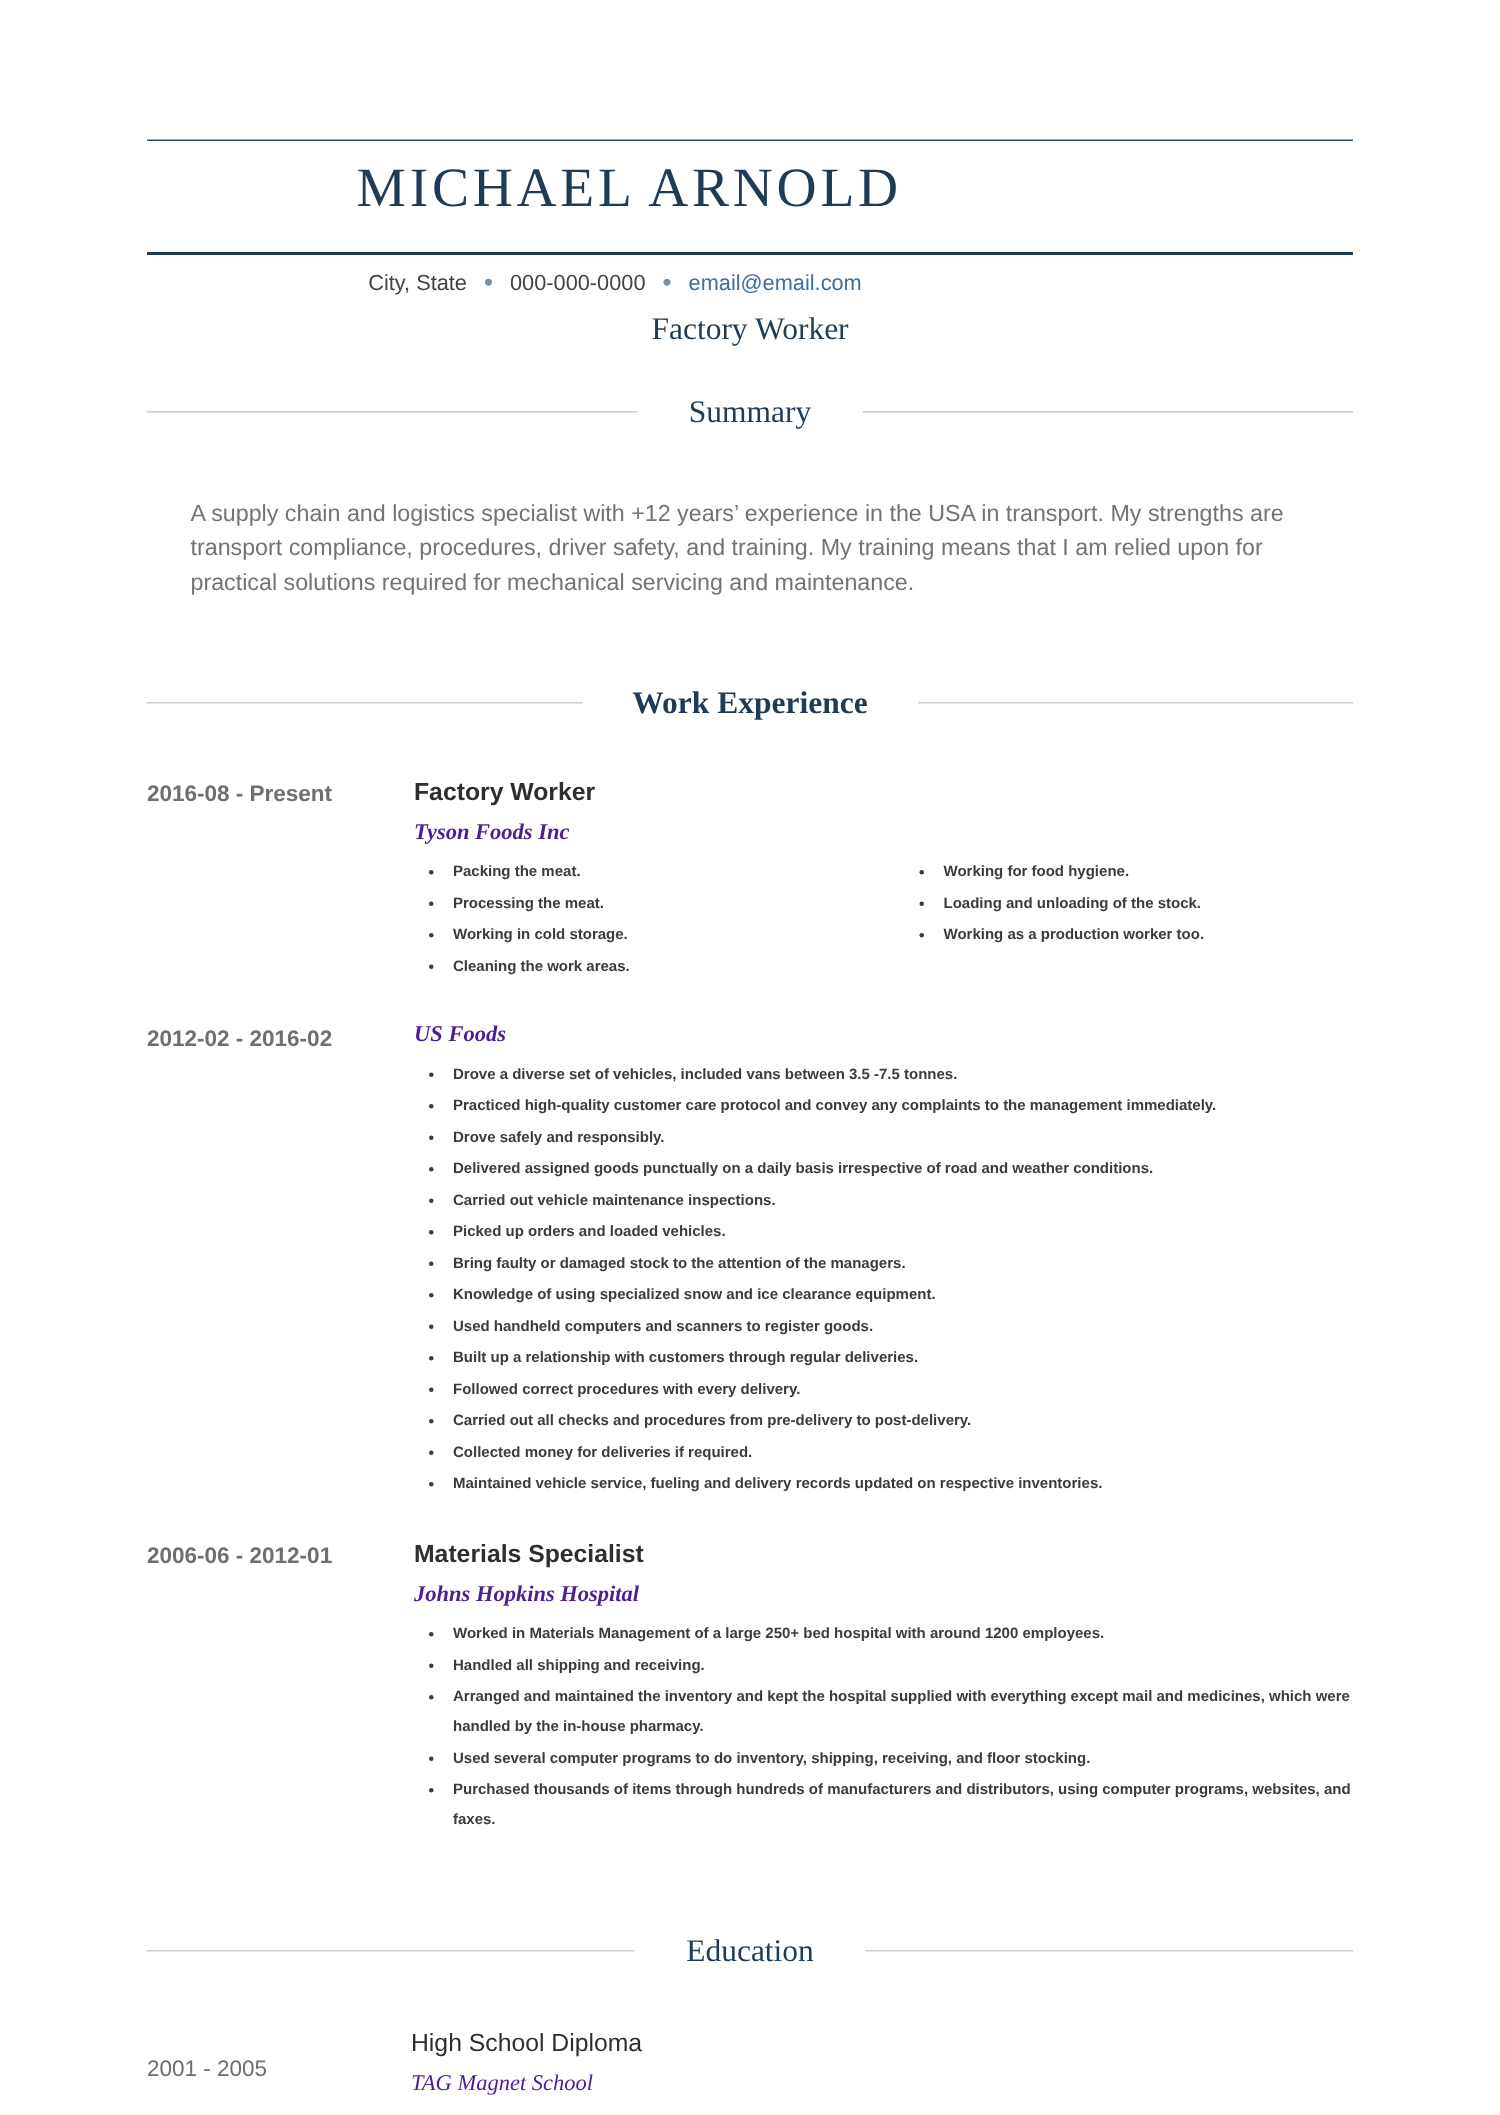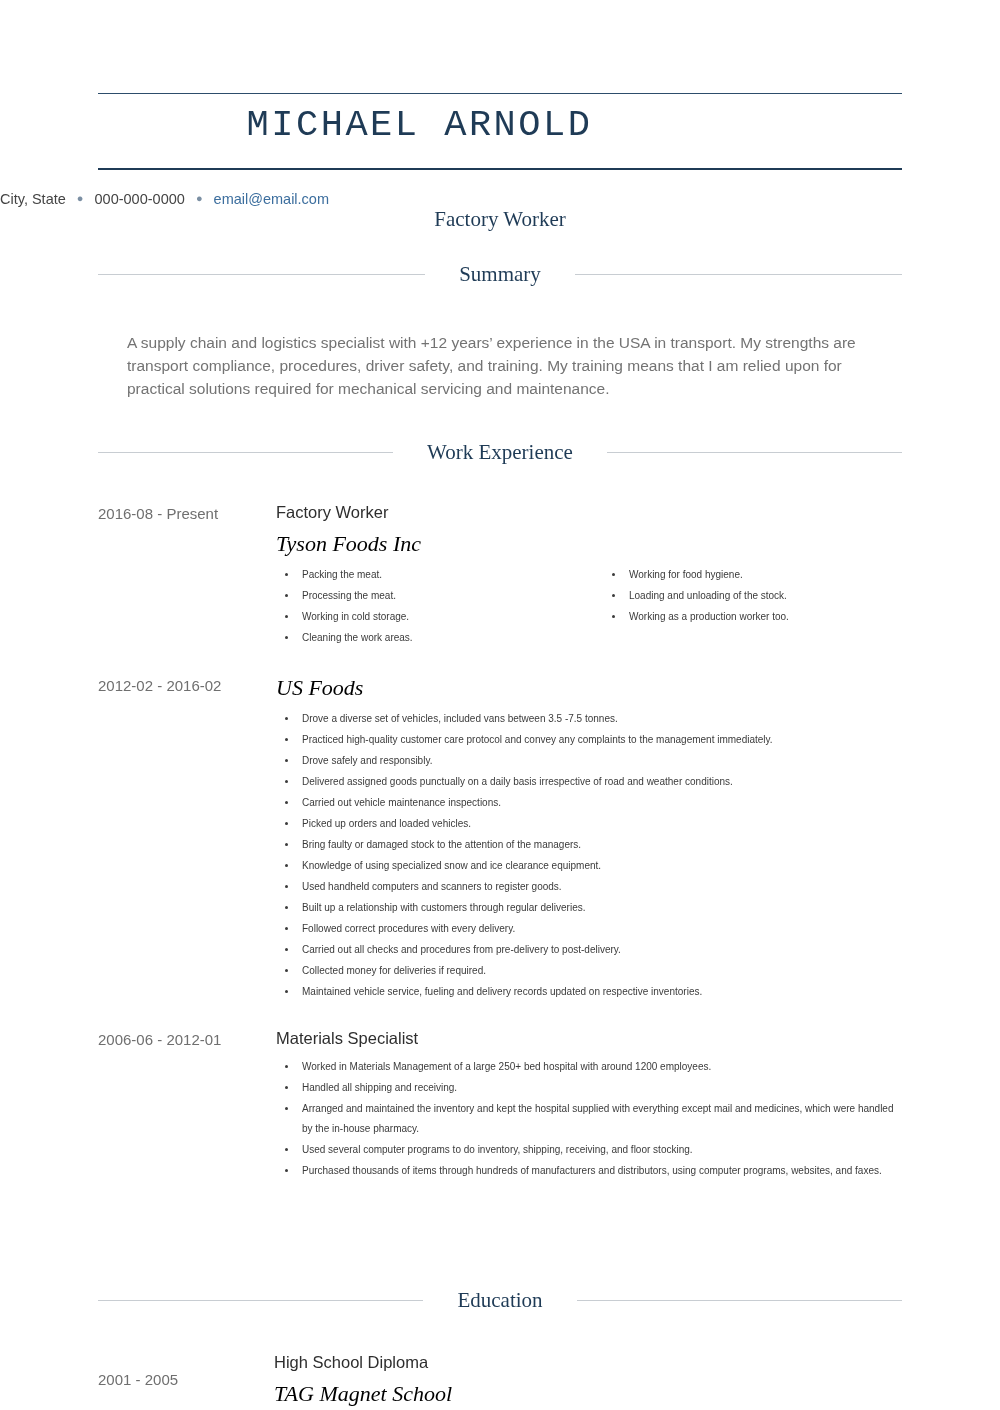--- a/index.html
+++ b/index.html
@@ -37,31 +37,32 @@
     right: 98px;
     top: 168px;
     border-top: 2px solid #1f3b56;
   }
   .name {
     position: absolute;
     top: 104px;
     left: 0;
     width: 839px;
     text-align: center;
-    font-family: Liberation Mono, monospace;
+    font-family: Liberation Serif, serif;
     font-size: 37px;
     letter-spacing: 2.5px;
     color: #1f3b56;
     font-weight: normal;
   }
   .contact-line {
     position: absolute;
-    top: 191px;
+    top: 181px;
     left: 0;
     width: 820px;
+    text-align: center;
     font-size: 14.5px;
     color: #444444;
   }
   .contact-line .sep {
     color: #7b8fa3;
     font-size: 11px;
     margin: 0 7px;
     position: relative;
     top: -2px;
   }
@@ -107,21 +108,21 @@
   .summary-text {
     margin-top: 44px;
     font-size: 15.5px;
     line-height: 23px;
     color: #737373;
     width: 762px;
     margin-left: 29px;
   }
 
   
-  #work-section { top: 440px; }
+  #work-section { top: 456px; font-weight: bold; }
   .entries { margin-top: 38px; }
   .entry {
     display: flex;
     margin-bottom: 26px;
   }
   .entry-date {
     width: 178px;
     flex: none;
     font-size: 15px;
     color: #6f6f6f;
@@ -131,22 +132,22 @@
     flex: 1 1 auto;
   }
   .entry-role {
     font-size: 16.5px;
     color: #2e2e2e;
     margin-bottom: 9px;
   }
   .entry-org {
     font-family: "Liberation Serif", serif;
     font-style: italic;
-    font-size: 22px;
-    color: #000000;
+    font-size: 15px;
+    color: #4c1d95;
     margin-bottom: 8px;
   }
   ul.bullets {
     margin: 0;
     padding-left: 22px;
     list-style: disc;
   }
   ul.bullets li {
     font-size: 10px;
     line-height: 20px;
@@ -245,20 +246,21 @@
             <li>Collected money for deliveries if required.</li>
             <li>Maintained vehicle service, fueling and delivery records updated on respective inventories.</li>
           </ul>
         </div>
       </div>
 
       <div class="entry">
         <div class="entry-date">2006-06 - 2012-01</div>
         <div class="entry-body">
           <div class="entry-role">Materials Specialist</div>
+          <div class="entry-org">Johns Hopkins Hospital</div>
           <ul class="bullets">
             <li>Worked in Materials Management of a large 250+ bed hospital with around 1200 employees.</li>
             <li>Handled all shipping and receiving.</li>
             <li>Arranged and maintained the inventory and kept the hospital supplied with everything except mail and medicines, which were handled by the in-house pharmacy.</li>
             <li>Used several computer programs to do inventory, shipping, receiving, and floor stocking.</li>
             <li>Purchased thousands of items through hundreds of manufacturers and distributors, using computer programs, websites, and faxes.</li>
           </ul>
         </div>
       </div>
 

